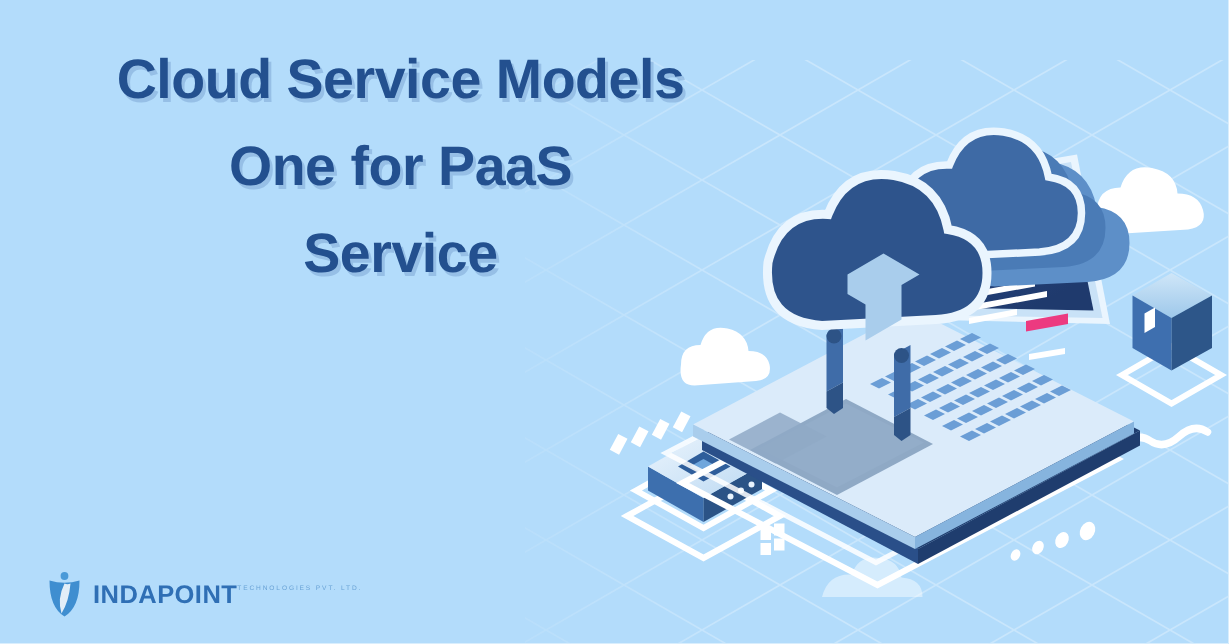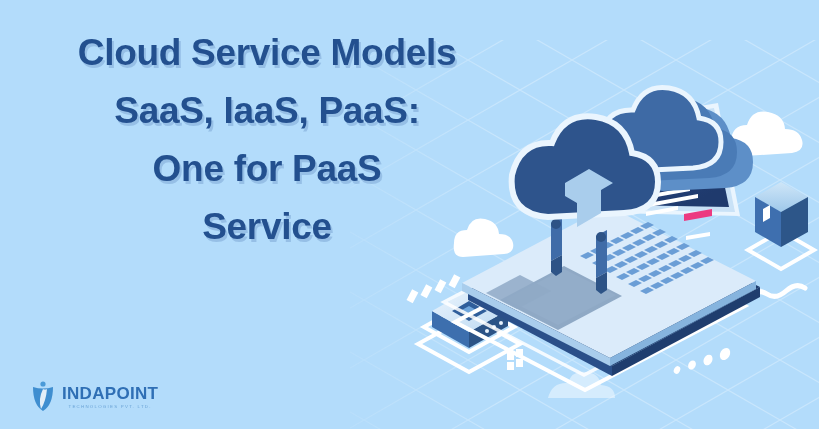--- a/index.html
+++ b/index.html
@@ -55,21 +55,21 @@
     align-items: center;
     gap: 6px;
   }
   #logo .mark {
     width: 26px;
     height: 32px;
     flex: 0 0 auto;
   }
   #logo .wordmark {
     display: flex;
-    flex-direction: column;
+    flex-direction: row;
     justify-content: center;
   }
   #logo .brand {
     font-family: "Liberation Sans", sans-serif;
     font-weight: bold;
     font-size: 17px;
     line-height: 18px;
     letter-spacing: 0.3px;
     color: #2f6fb5;
   }
@@ -313,21 +313,20 @@
 
     <g>
       <path d="M512 175 q8-34 40-32 q12-31 44-26 q30 5 36 36 q26 4 26 29 q0 29-34 31 l-76 4 q-40-3-36-42 z" fill="#2e548c" stroke="#eaf5fe" stroke-width="6"></path>
 
       <path d="M565 183 L589 169 L613 183 L601 190 L601 213 L577 227 L577 203 L565 196 Z" fill="#a9cdec"></path>
     </g>
   </svg>
 
   <div id="headline">
     <span class="line">Cloud Service Models</span>
-    <span class="line">SaaS, IaaS, PaaS:</span>
     <span class="line">One for PaaS</span>
     <span class="line">Service</span>
   </div>
 
   <div id="logo">
     <svg class="mark" viewBox="0 0 26 32" xmlns="http://www.w3.org/2000/svg" aria-hidden="true">
       <path d="M3 6 q0 18 10 24 q10-6 10-24 q-10 3-20 0 z" fill="#3f8ed0"></path>
       <path d="M13 8 q-5 10-2 20 q5-8 6-20 q-2 1-4 0 z" fill="#ffffff" opacity="0.85"></path>
       <circle cx="13" cy="3" r="2.6" fill="#4a9ad8"></circle>
     </svg>

